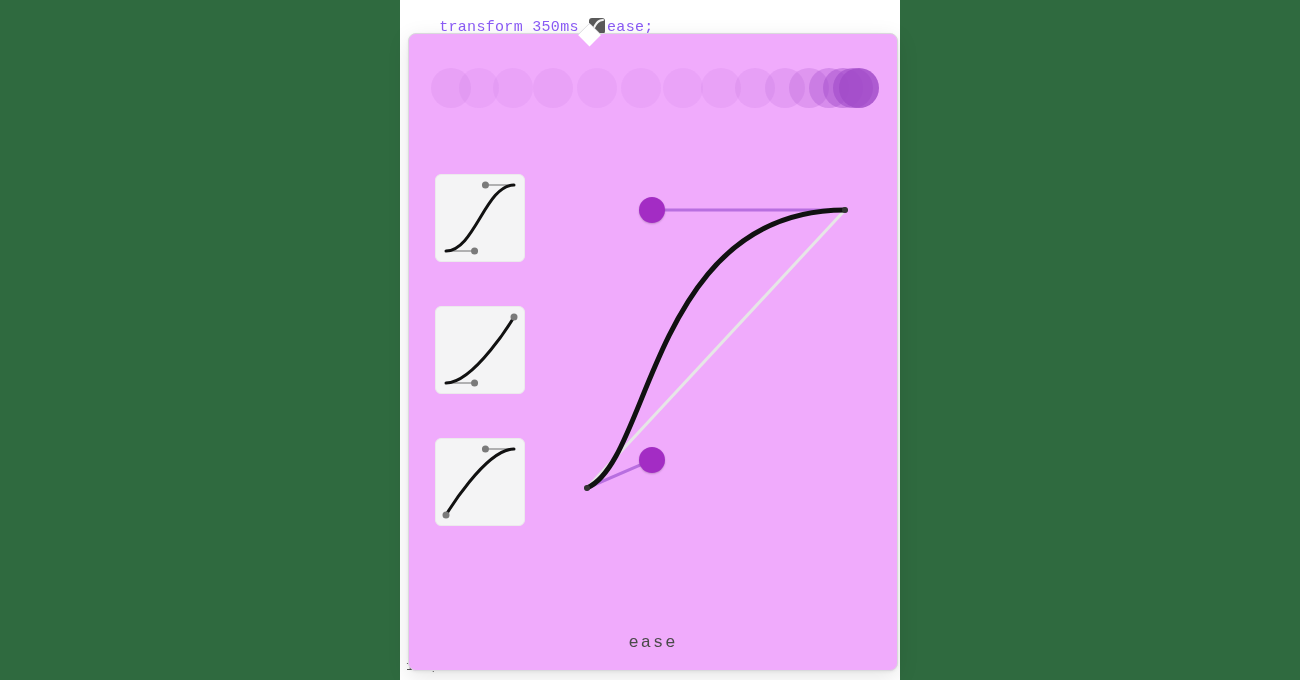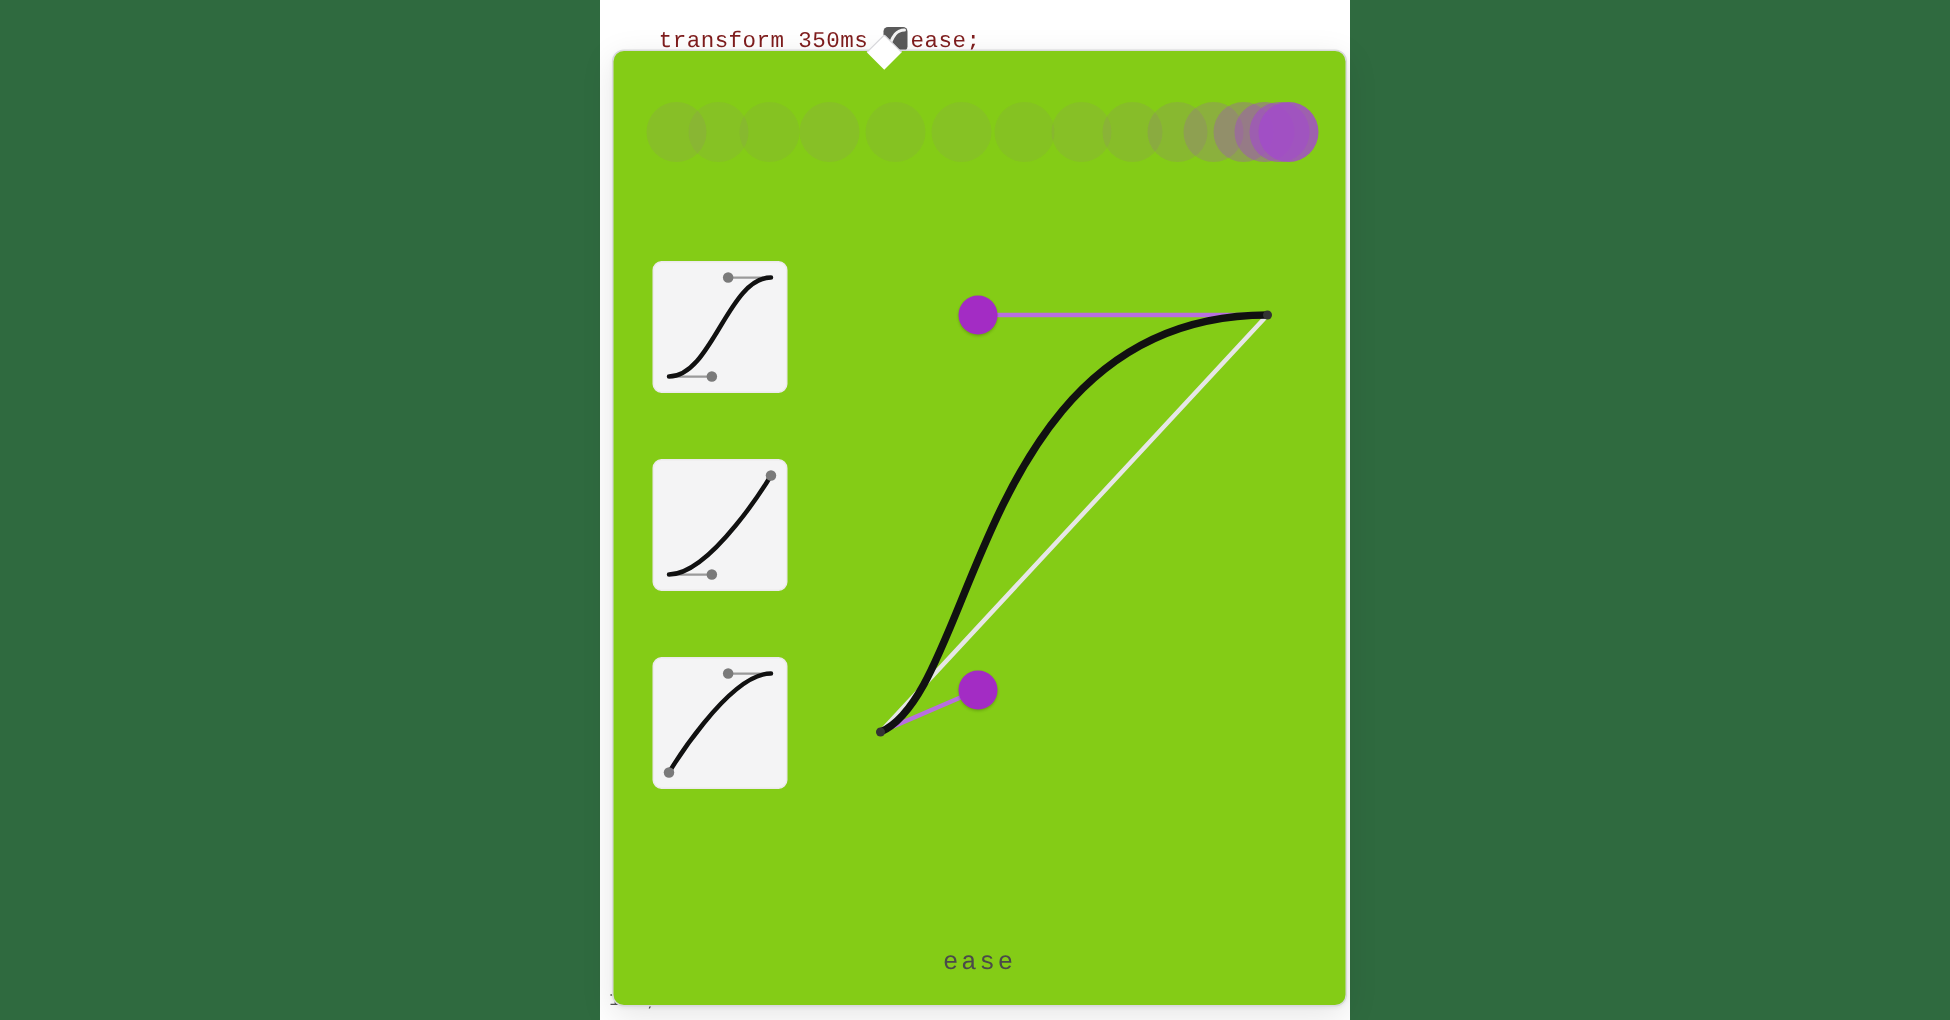--- a/index.html
+++ b/index.html
@@ -21,21 +21,21 @@
     height: 680px;
     background: #ffffff;
   }
 
   
   .code-line {
     position: absolute;
     top: 1px;
     left: 2px;
     font-size: 15px;
-    color: #7f1d1d;
+    color: #8b5cf6;
     letter-spacing: 0.3px;
     white-space: pre;
     font-family: Liberation Mono, monospace;
   }
   .code-line .swatch {
     display: inline-block;
     width: 16px;
     height: 16px;
     vertical-align: -3px;
     background: #5a5a5a;
@@ -55,21 +55,21 @@
     letter-spacing: 0.5px;
   }
 
   
   .popover {
     position: absolute;
     left: 408px;
     top: 33px;
     width: 488px;
     height: 636px;
-    background: #84cc16;
+    background: #f0abfc;
     border: 1px solid #d9d9dc;
     border-radius: 8px;
     box-shadow: 0 6px 22px rgba(0,0,0,0.10), 0 1px 3px rgba(0,0,0,0.06);
   }
 
   
   .popover .notch {
     position: absolute;
     top: -8px;
     left: 172px;

